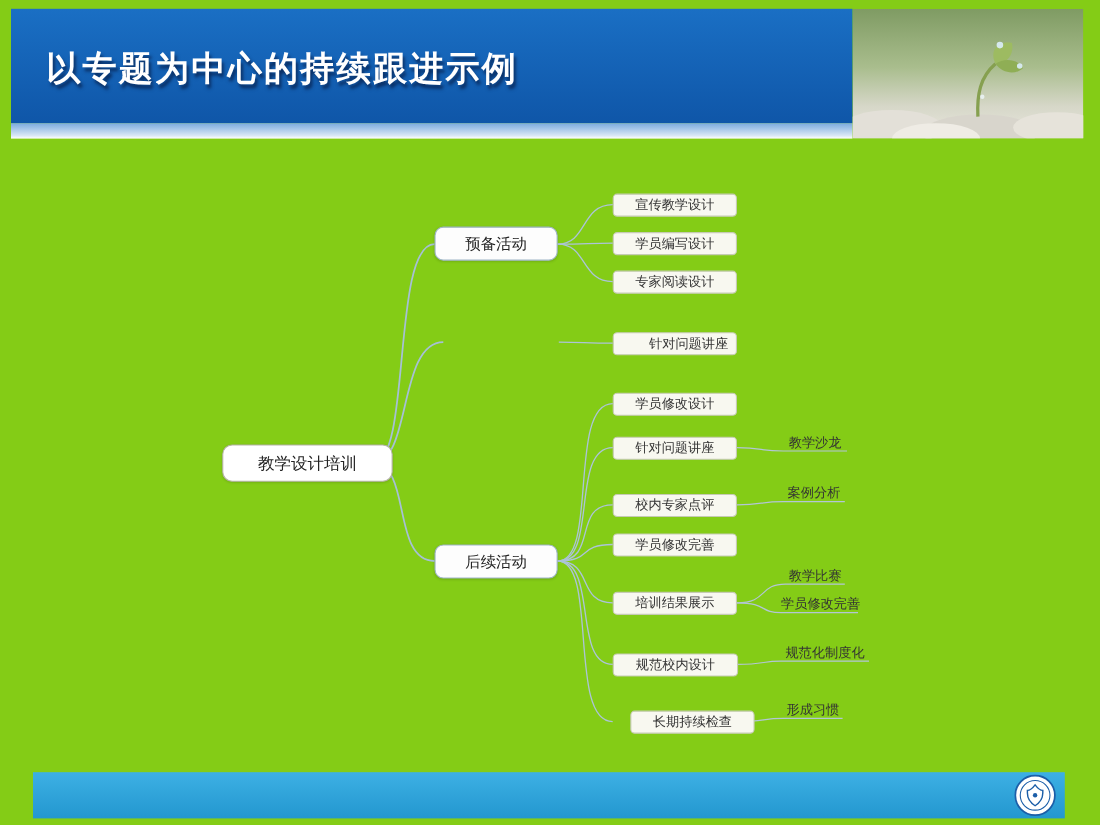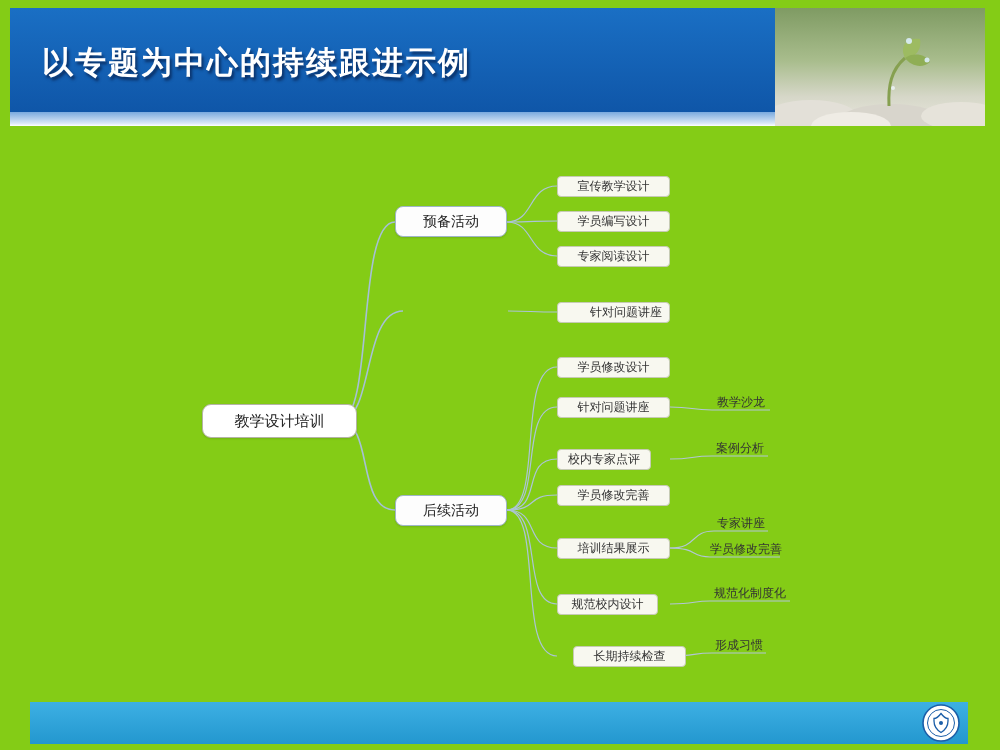--- a/index.html
+++ b/index.html
@@ -105,29 +105,29 @@
   <div class="node branch" style="left:395px;top:495px;width:112px;height:31px;">后续活动</div>
 
   <div class="node child" style="left:557px;top:176px;width:113px;height:21px;">宣传教学设计</div>
   <div class="node child" style="left:557px;top:211px;width:113px;height:21px;">学员编写设计</div>
   <div class="node child" style="left:557px;top:246px;width:113px;height:21px;">专家阅读设计</div>
 
   <div class="node child" style="left:557px;top:302px;width:113px;height:21px;padding-left:25px;">针对问题讲座</div>
 
   <div class="node child" style="left:557px;top:357px;width:113px;height:21px;">学员修改设计</div>
   <div class="node child" style="left:557px;top:397px;width:113px;height:21px;">针对问题讲座</div>
-  <div class="node child" style="left:557px;top:449px;width:94px;height:21px;">校内专家点评</div>
+  <div class="node child" style="left:557px;top:449px;width:113px;height:21px;">校内专家点评</div>
   <div class="node child" style="left:557px;top:485px;width:113px;height:21px;">学员修改完善</div>
   <div class="node child" style="left:557px;top:538px;width:113px;height:21px;">培训结果展示</div>
-  <div class="node child" style="left:557px;top:594px;width:101px;height:21px;font-family:Liberation Serif, serif;">规范校内设计</div>
+  <div class="node child" style="left:557px;top:594px;width:114px;height:21px;font-family:Liberation Serif, serif;">规范校内设计</div>
   <div class="node child" style="left:557px;top:646px;width:113px;height:21px;margin-left:16px;">长期持续检查</div>
 
   <div class="leaf" style="left:712px;top:394px;width:58px;">教学沙龙</div>
   <div class="leaf" style="left:712px;top:440px;width:56px;">案例分析</div>
-  <div class="leaf" style="left:714px;top:515px;width:54px;">专家讲座</div>
+  <div class="leaf" style="left:714px;top:515px;width:54px;">教学比赛</div>
   <div class="leaf" style="left:710px;top:541px;width:70px;">学员修改完善</div>
   <div class="leaf" style="left:710px;top:585px;width:80px;">规范化制度化</div>
   <div class="leaf" style="left:712px;top:637px;width:54px;">形成习惯</div>
 
   <div class="footer">
     <div class="seal">
       <svg width="38" height="38" viewBox="0 0 38 38">
         <circle cx="19" cy="19" r="18" fill="#ffffff" stroke="#1b5ea8" stroke-width="1.6"></circle>
         <circle cx="19" cy="19" r="13.5" fill="none" stroke="#1b5ea8" stroke-width="1"></circle>
         <path d="M19,9.5 C16,13.5 13,14.5 12,14.5 L12,17 C12,23 15,26 19,28.5 C23,26 26,23 26,17 L26,14.5 C25,14.5 22,13.5 19,9.5 Z" fill="none" stroke="#1b5ea8" stroke-width="1.3"></path>

